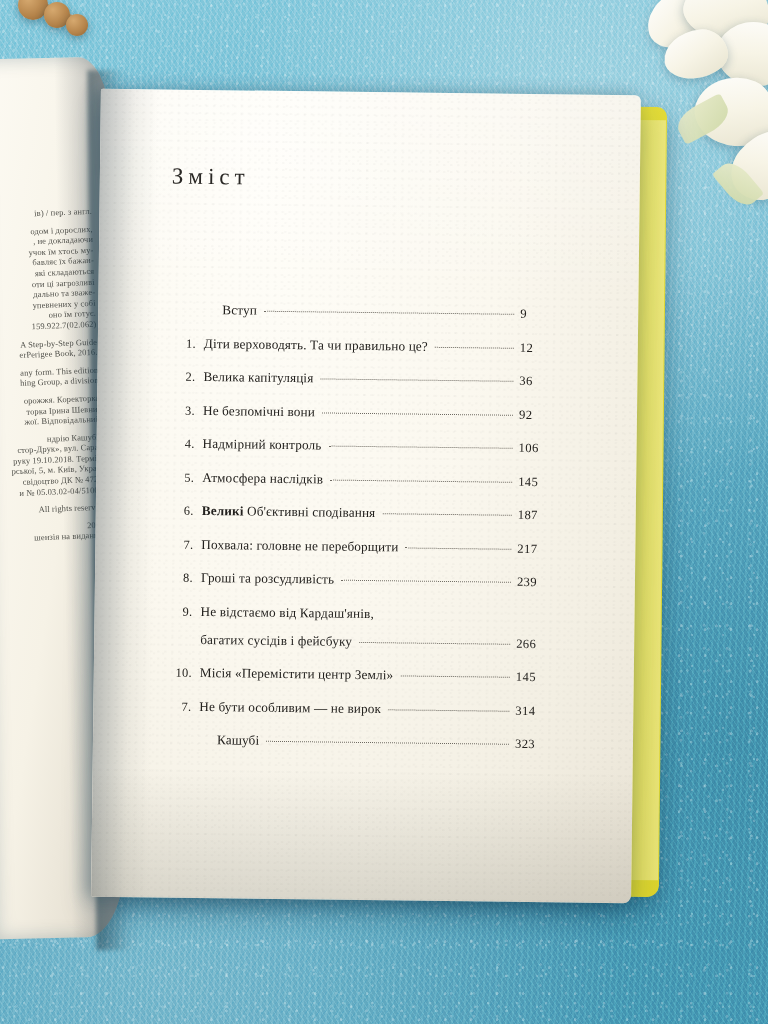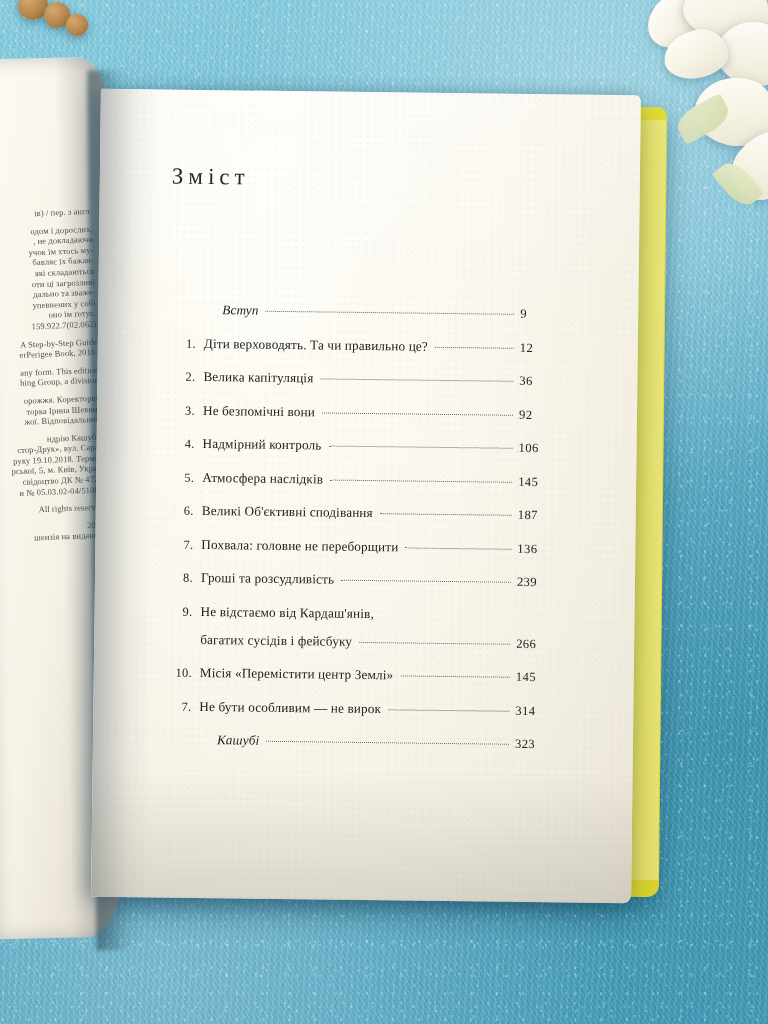--- a/index.html
+++ b/index.html
@@ -194,38 +194,37 @@
     text-align: right;
     padding-right: 8px;
     font-size: 12.4px;
     color: #25231f;
     letter-spacing: 0.3px;
   }
   .toc-label {
     white-space: nowrap;
     letter-spacing: 0.15px;
   }
-  .toc-label .bold { font-weight: normal; }
+  .toc-label .bold { font-weight: bold; }
   .toc-dots {
     flex: 1 1 auto;
     margin: 0 6px 0 7px;
     border-bottom: 1.4px dotted #6e6a62;
     transform: translateY(-3px);
     min-width: 8px;
   }
   .toc-page {
     width: 40px;
     flex: 0 0 40px;
     text-align: left;
     font-size: 12.6px;
     letter-spacing: 0.4px;
   }
   .toc-row.front .toc-label,
   .toc-row.back .toc-label {
-    font-style: italic;
     padding-left: 18px;
   }
   .toc-row.front .toc-num,
   .toc-row.back .toc-num { width: 26px; }
   .toc-row.wrap { margin-bottom: 12px; }
   .toc-wrapline {
     display: flex;
     align-items: baseline;
     margin-bottom: 17.5px;
     font-size: 13.2px;
@@ -377,21 +376,21 @@
           <div class="toc-row">
             <span class="toc-num">6.</span>
             <span class="toc-label"><span class="bold">Великі</span> Об'єктивні сподівання</span>
             <span class="toc-dots"></span>
             <span class="toc-page">187</span>
           </div>
           <div class="toc-row">
             <span class="toc-num">7.</span>
             <span class="toc-label">Похвала: головне не переборщити</span>
             <span class="toc-dots"></span>
-            <span class="toc-page">136</span>
+            <span class="toc-page">217</span>
           </div>
           <div class="toc-row">
             <span class="toc-num">8.</span>
             <span class="toc-label">Гроші та розсудливість</span>
             <span class="toc-dots"></span>
             <span class="toc-page">239</span>
           </div>
           <div class="toc-row wrap">
             <span class="toc-num">9.</span>
             <span class="toc-label">Не відстаємо від Кардаш'янів,</span>

